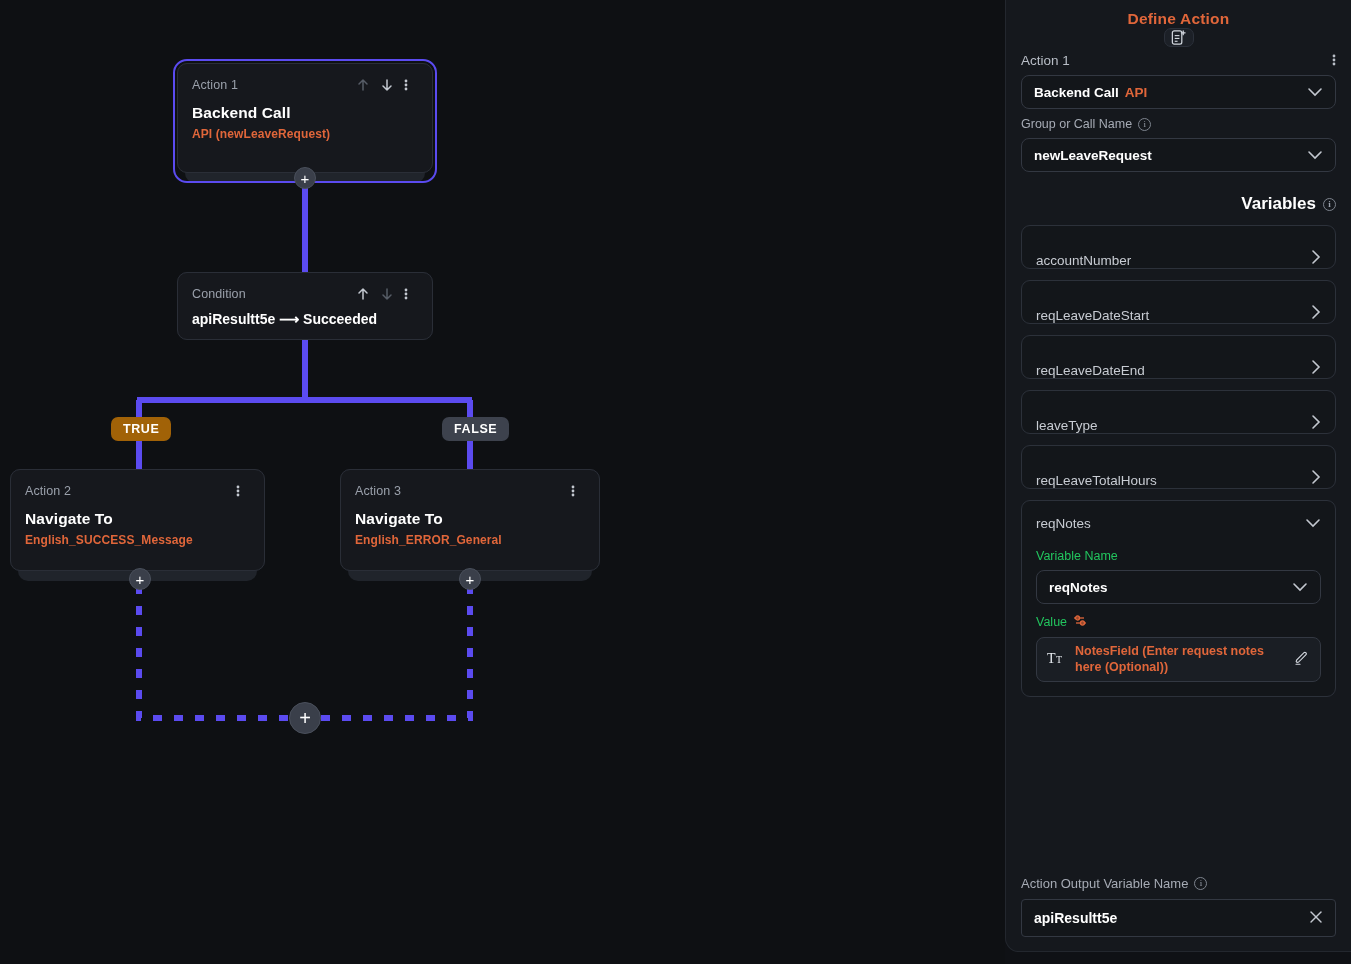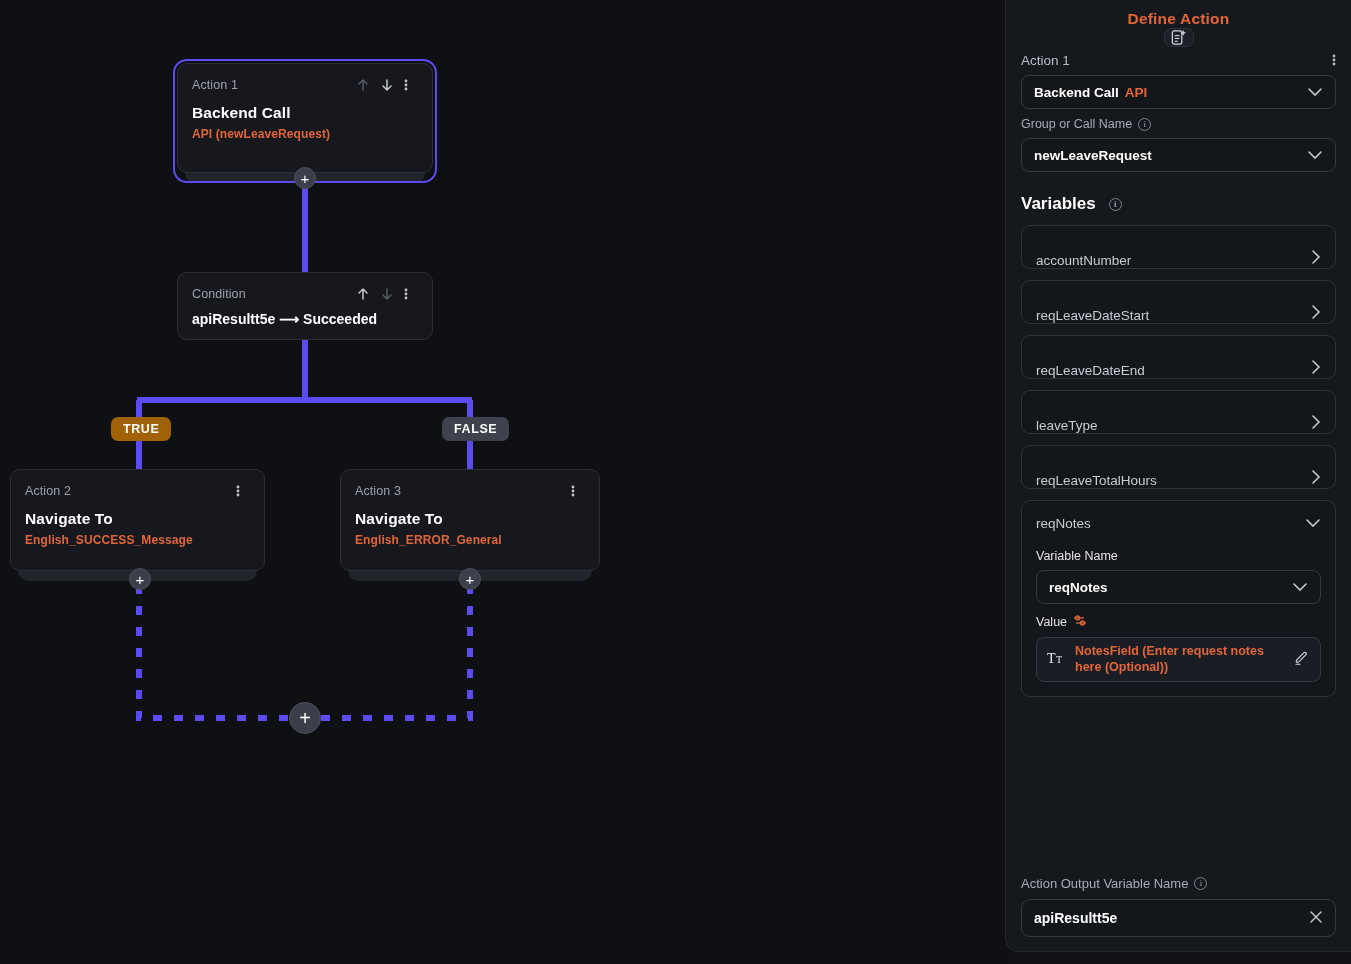--- a/index.html
+++ b/index.html
@@ -147,23 +147,23 @@
   .select .accent { color: #e0663a; margin-left: 6px; }
 
   .primary-btn {
     margin-top: 12px; height: 34px;
     background: #3b414f; border-radius: 8px;
     display: flex; align-items: center; justify-content: center;
     font-size: 14px; font-weight: bold; color: #ffffff;
   }
 
   .section-title {
-    display: flex; align-items: center; gap: 13px;
+    display: flex; align-items: center; gap: 7px;
     margin-top: 22px; margin-bottom: 4px;
-    font-size: 17px; font-weight: bold; color: #ffffff;
+    font-size: 17px; font-weight: bold; color: #ffffff; justify-content: flex-end;
   }
 
   .var-item {
     margin-top: 11px; min-height: 44px;
     background: #13161a; border: 1px solid #2c313a;
     border-radius: 9px;
     display: flex; align-items: flex-end;
     padding: 0 14px;
     font-size: 13.5px; color: #c8ccd3;
   }
@@ -175,21 +175,21 @@
     border-radius: 9px;
     padding: 0 0 14px 0;
   }
   .var-expanded .var-head {
     min-height: 44px; display: flex; align-items: center;
     padding: 0 14px;
     font-size: 13.5px; color: #c8ccd3;
   }
   .var-body { padding: 0 14px; }
   .field-label {
-    font-size: 12.5px; color: #e5e5e5; margin-top: 4px;
+    font-size: 12.5px; color: #22c55e; margin-top: 4px;
     display: flex; align-items: center; gap: 6px;
   }
   .value-box {
     margin-top: 7px; min-height: 38px;
     background: #1a1e24; border: 1px solid #333842;
     border-radius: 8px;
     display: flex; align-items: center; gap: 10px;
     padding: 6px 10px;
   }
   .value-text {
@@ -198,21 +198,21 @@
     line-height: 1.25;
   }
 
   .out-label {
     display: flex; align-items: center; gap: 6px;
     font-size: 13px; color: #a6abb5;
   }
   .out-box {
     margin-top: 8px; height: 38px;
     background: #13161a; border: 1px solid #333842;
-    border-radius: 9px;
+    border-radius: 4px;
     display: flex; align-items: center; padding: 0 12px;
     font-size: 14px; font-weight: bold; color: #ffffff; text-align: center;
   }
   .out-box .x { margin-left: auto; }
 
   .panel-bottom {
     position: absolute; left: 15px; right: 15px; bottom: 14px;
   }
 </style>
 </head>

